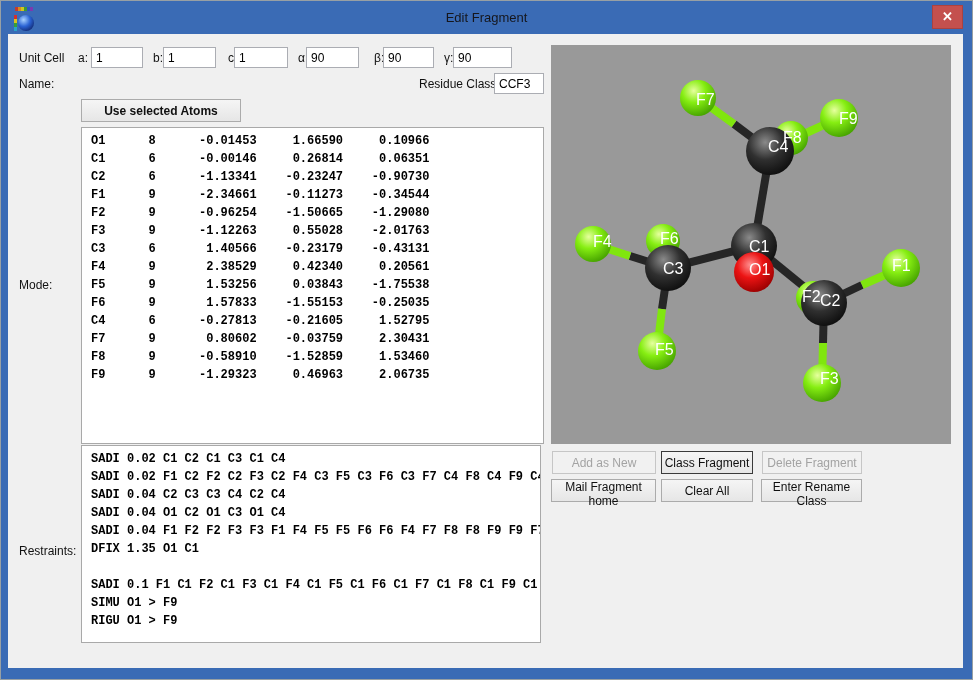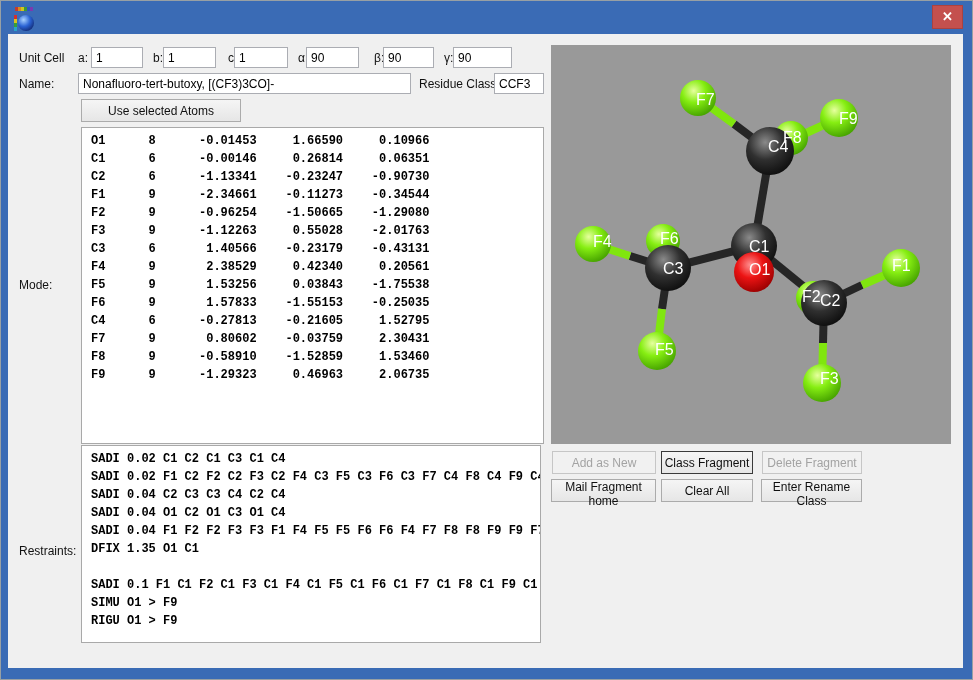--- a/index.html
+++ b/index.html
@@ -20,21 +20,21 @@
        font-family:"Liberation Sans",sans-serif;font-size:12px;color:#000;
        padding:0 4px;box-sizing:border-box;}
   .mono{position:absolute;border:1px solid #a9a9a9;background:#fff;
         font-family:"Liberation Mono",monospace;font-weight:bold;
         font-size:12px;line-height:18px;color:#000;
         padding:4px 0 0 9px;box-sizing:border-box;resize:none;overflow:hidden;
         white-space:pre;}
   .btn{position:absolute;height:23px;background:linear-gradient(#f5f5f5,#e6e6e6);
        border:1px solid #ababab;font-family:"Liberation Sans",sans-serif;
        font-size:12px;color:#101010;box-sizing:border-box;padding:0;cursor:pointer;}
-  .btn.bold{font-weight:normal;}
+  .btn.bold{font-weight:bold;}
   .btn.disabled{color:#a3a3a3;background:#f1f1f1;border-color:#c6c6c6;cursor:default;}
   .btn.default{border:1px solid #3a3a3a;}
   .viewer{position:absolute;left:550px;top:44px;width:400px;height:399px;background:#999999;}
   .atom-label{font-family:"Liberation Sans",sans-serif;font-size:16px;fill:#ffffff;}
 </style>
 </head>
 <body>
 
 <div class="outer">
 
@@ -53,20 +53,21 @@
       <rect x="7" y="1" width="3" height="4" fill="#cfc61e"></rect>
       <rect x="10" y="1" width="3" height="4" fill="#3c9a35"></rect>
       <rect x="13" y="1" width="3" height="4" fill="#2f55c2"></rect>
       <rect x="16" y="1" width="3" height="4" fill="#7a3ab0"></rect>
       <rect x="0" y="9" width="3" height="4" fill="#d12f2f"></rect>
       <rect x="0" y="13" width="3" height="4" fill="#d9c41f"></rect>
       <rect x="0" y="17" width="3" height="4" fill="#35a03a"></rect>
       <rect x="0" y="21" width="3" height="4" fill="#2aa3c9"></rect>
       <circle cx="12" cy="17" r="8" fill="url(#iconGrad)"></circle>
     </svg>
+    <div class="title">Edit Fragment</div>
     <div class="closebtn">
       <span>✕</span>
     </div>
   </div>
 
   <div class="client"></div>
 
   <span class="lbl" style="left:18px;top:50px">Unit Cell</span>
   <span class="lbl" style="left:77px;top:50px">a:</span>
   <input class="txt" style="left: 90px; top: 46px; width: 52px;" value="1">
@@ -75,21 +76,20 @@
   <span class="lbl" style="left:227px;top:50px">c:</span>
   <input class="txt" style="left: 233px; top: 46px; width: 54px;" value="1">
   <span class="lbl" style="left:297px;top:50px">α:</span>
   <input class="txt" style="left: 305px; top: 46px; width: 53px;" value="90">
   <span class="lbl" style="left:373px;top:50px">β:</span>
   <input class="txt" style="left: 382px; top: 46px; width: 51px;" value="90">
   <span class="lbl" style="left:443px;top:50px">γ:</span>
   <input class="txt" style="left: 452px; top: 46px; width: 59px;" value="90">
 
   <span class="lbl" style="left:18px;top:76px">Name:</span>
-  <input class="txt" style="left: 77px; top: 72px; width: 333px;" value="Nonafluoro-tert-butoxy, [(CF3)3CO]-">
   <span class="lbl" style="left:418px;top:76px">Residue Class:</span>
   <input class="txt" style="left: 493px; top: 72px; width: 50px;" value="CCF3">
 
   <button class="btn bold" style="left:80px;top:98px;width:160px">Use selected Atoms</button>
 
   <span class="lbl" style="left:18px;top:277px">Mode:</span>
   <textarea class="mono" style="left: 80px; top: 126px; width: 463px; height: 317px;" spellcheck="false">O1      8      -0.01453     1.66590     0.10966
 C1      6      -0.00146     0.26814     0.06351
 C2      6      -1.13341    -0.23247    -0.90730
 F1      9      -2.34661    -0.11273    -0.34544

